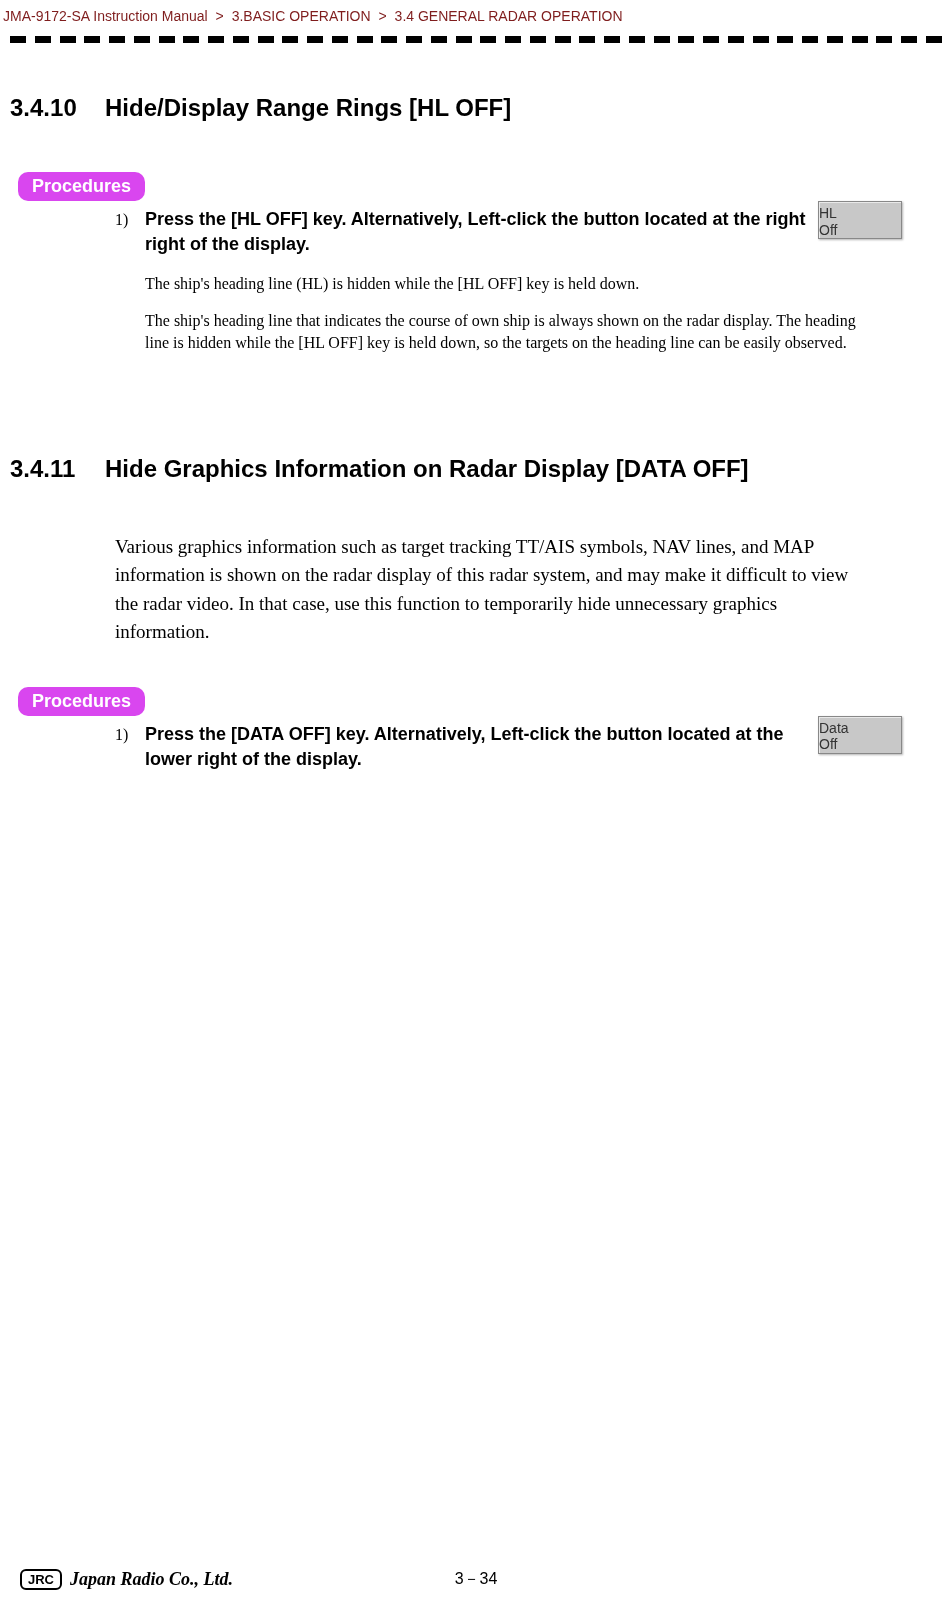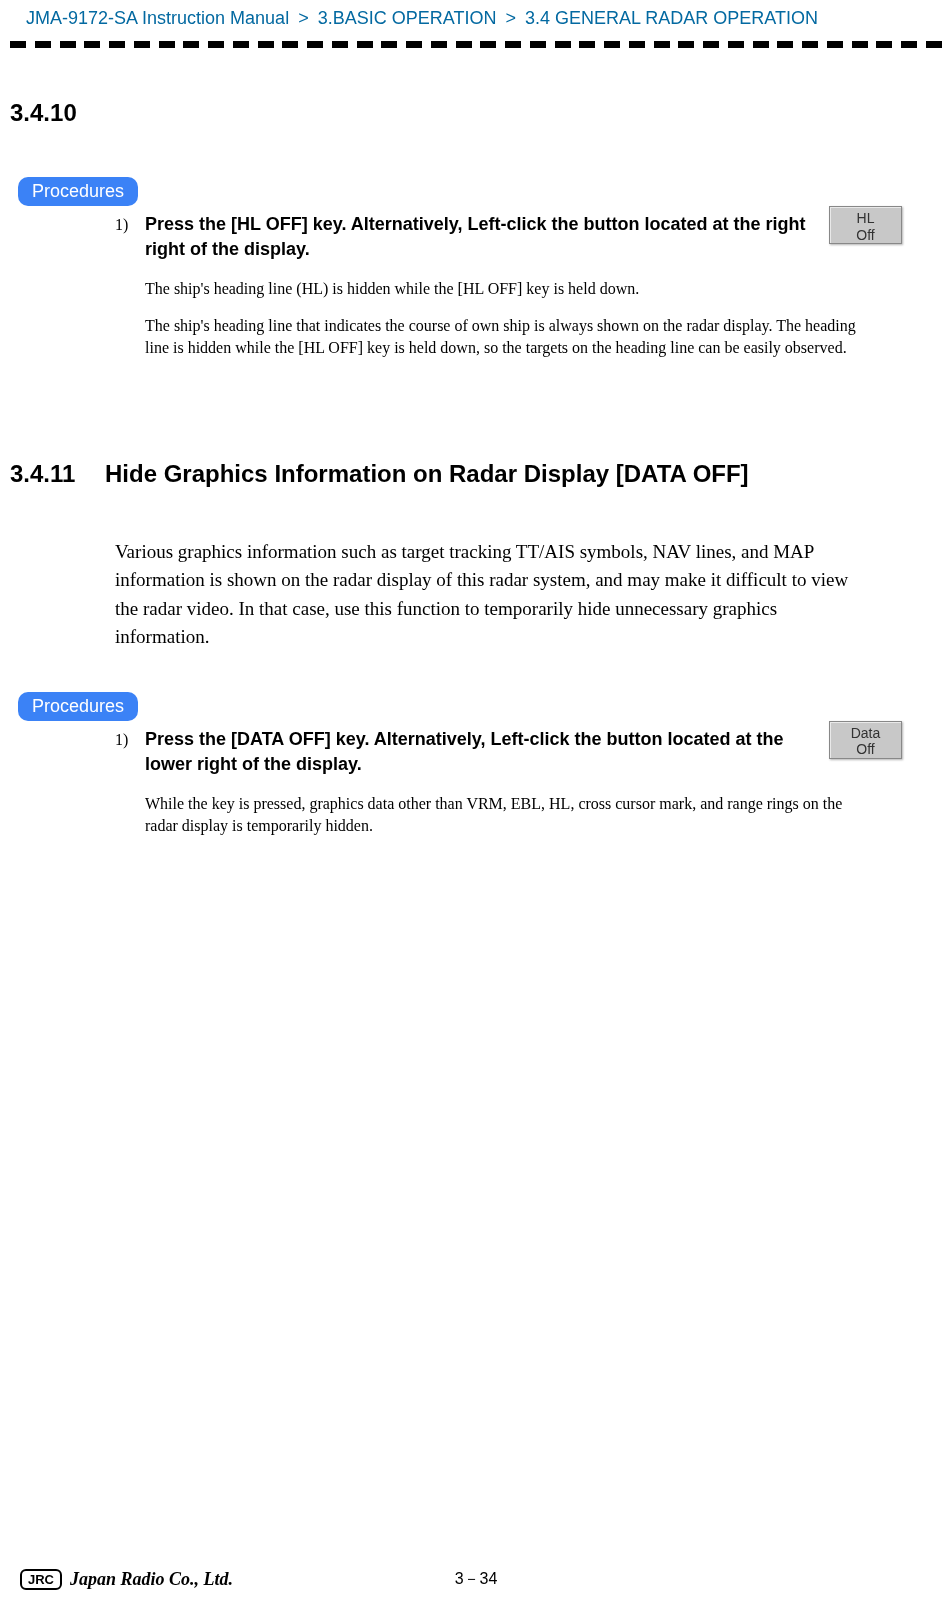--- a/index.html
+++ b/index.html
@@ -10,23 +10,23 @@
     body {
       width: 952px;
       height: 1620px;
       background: #ffffff;
       font-family: "Times New Roman", serif;
       color: #000;
       position: relative;
     }
     .breadcrumb {
       font-family: Arial, sans-serif;
-      font-size: 18px;
-      padding: 8px 10px 12px 26px;
-      color: #0369a1;
+      font-size: 14px;
+      padding: 8px 10px 12px 3px;
+      color: #7f1d1d;
     }
     .breadcrumb .sep {
       margin: 0 4px;
     }
     .dash-line {
       display: flex;
       justify-content: space-between;
       padding: 0 10px;
       height: 10px;
       overflow: hidden;
@@ -44,24 +44,24 @@
       font-weight: bold;
       font-size: 24px;
       margin-top: 48px;
       margin-bottom: 50px;
       display: flex;
     }
     .section-num {
       min-width: 95px;
     }
     .procedures-pill {
-      background: #3b82f6;
+      background: #d946ef;
       color: #fff;
       font-family: Arial, sans-serif;
-      font-weight: normal;
+      font-weight: bold;
       font-size: 18px;
       padding: 4px 14px;
       border-radius: 10px;
       display: inline-block;
       margin-left: 8px;
     }
     .step-row {
       display: flex;
       margin-top: 6px;
       padding-left: 105px;
@@ -87,28 +87,27 @@
       margin-top: 16px;
     }
     .step-body p {
       margin-bottom: 14px;
       margin-top: 6px;
     }
     .ui-button {
       position: absolute;
       right: 10px;
       top: -6px;
-      width: 73px;
+      width: 84px;
       height: 38px;
       background: #c8c8c8;
       border: 1px solid #888;
       box-shadow: 1px 1px 2px rgba(0,0,0,0.3), inset 1px 1px 0 rgba(255,255,255,0.6);
       font-family: Arial, sans-serif;
       font-size: 14px;
-      text-align: center;
       line-height: 1.2;
       padding-top: 3px;
       color: #333;
     }
     .body-text {
       padding-left: 105px;
       padding-right: 40px;
       font-size: 19px;
       line-height: 1.5;
       margin-top: 40px;
@@ -199,20 +198,21 @@
     <span></span>
     <span></span>
     <span></span>
     <span></span>
 </div>
 
 <div class="content">
 
   <div class="section-heading">
     <span class="section-num">3.4.10</span>
+    <span>Hide/Display Range Rings [HL OFF]</span>
   </div>
 
   <div class="procedures-pill">Procedures</div>
 
   <div class="step-row">
     <div class="step-num">1)</div>
     <div class="step-head"> Press the [HL OFF] key. Alternatively, Left-click the button located at the right right of the display.</div>
     <div class="ui-button" style="white-space:pre-line;">HL
 Off</div>
   </div>
@@ -231,23 +231,20 @@
 
   <div class="procedures-pill">Procedures</div>
 
   <div class="step-row">
     <div class="step-num">1)</div>
     <div class="step-head">Press the [DATA OFF] key. Alternatively, Left-click the button located at the lower right of the display.</div>
     <div class="ui-button" style="white-space:pre-line;">Data
 Off</div>
   </div>
 
-  <div class="step-body">
-    <p>While the key is pressed, graphics data other than VRM, EBL, HL, cross cursor mark, and range rings on the radar display is temporarily hidden.</p>
-  </div>
 
 </div>
 
 <div class="footer">
   <div class="footer-logo">
     <span class="jrc-box">JRC</span>
     <span class="company-script">Japan Radio Co., Ltd.</span>
   </div>
   <span class="page-num">3－34</span>
 </div>

